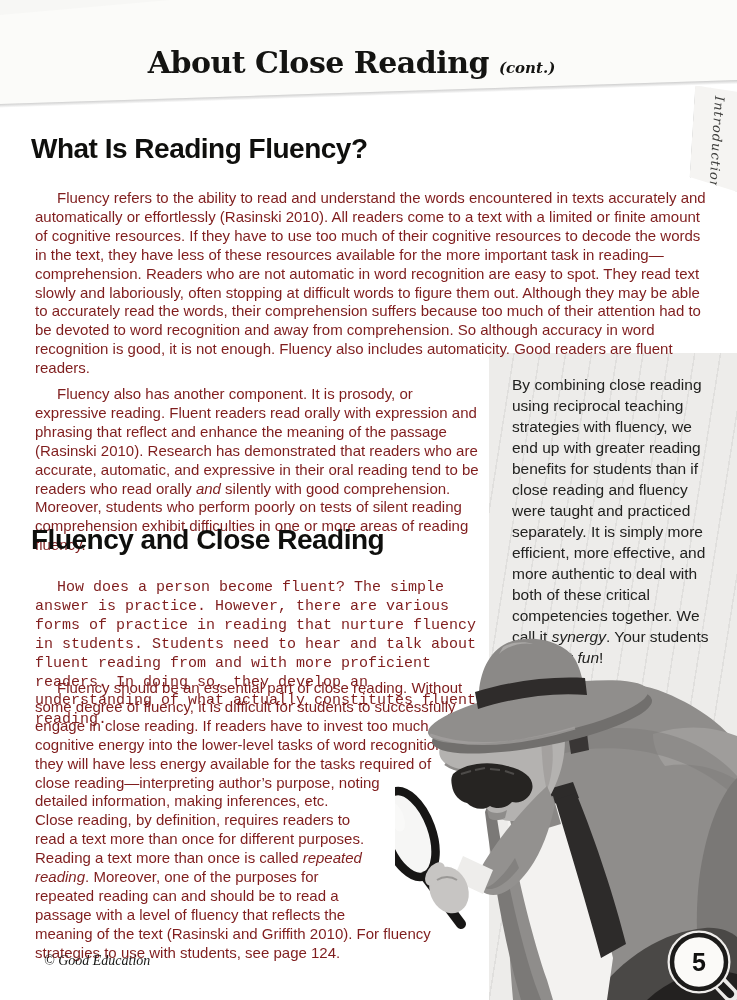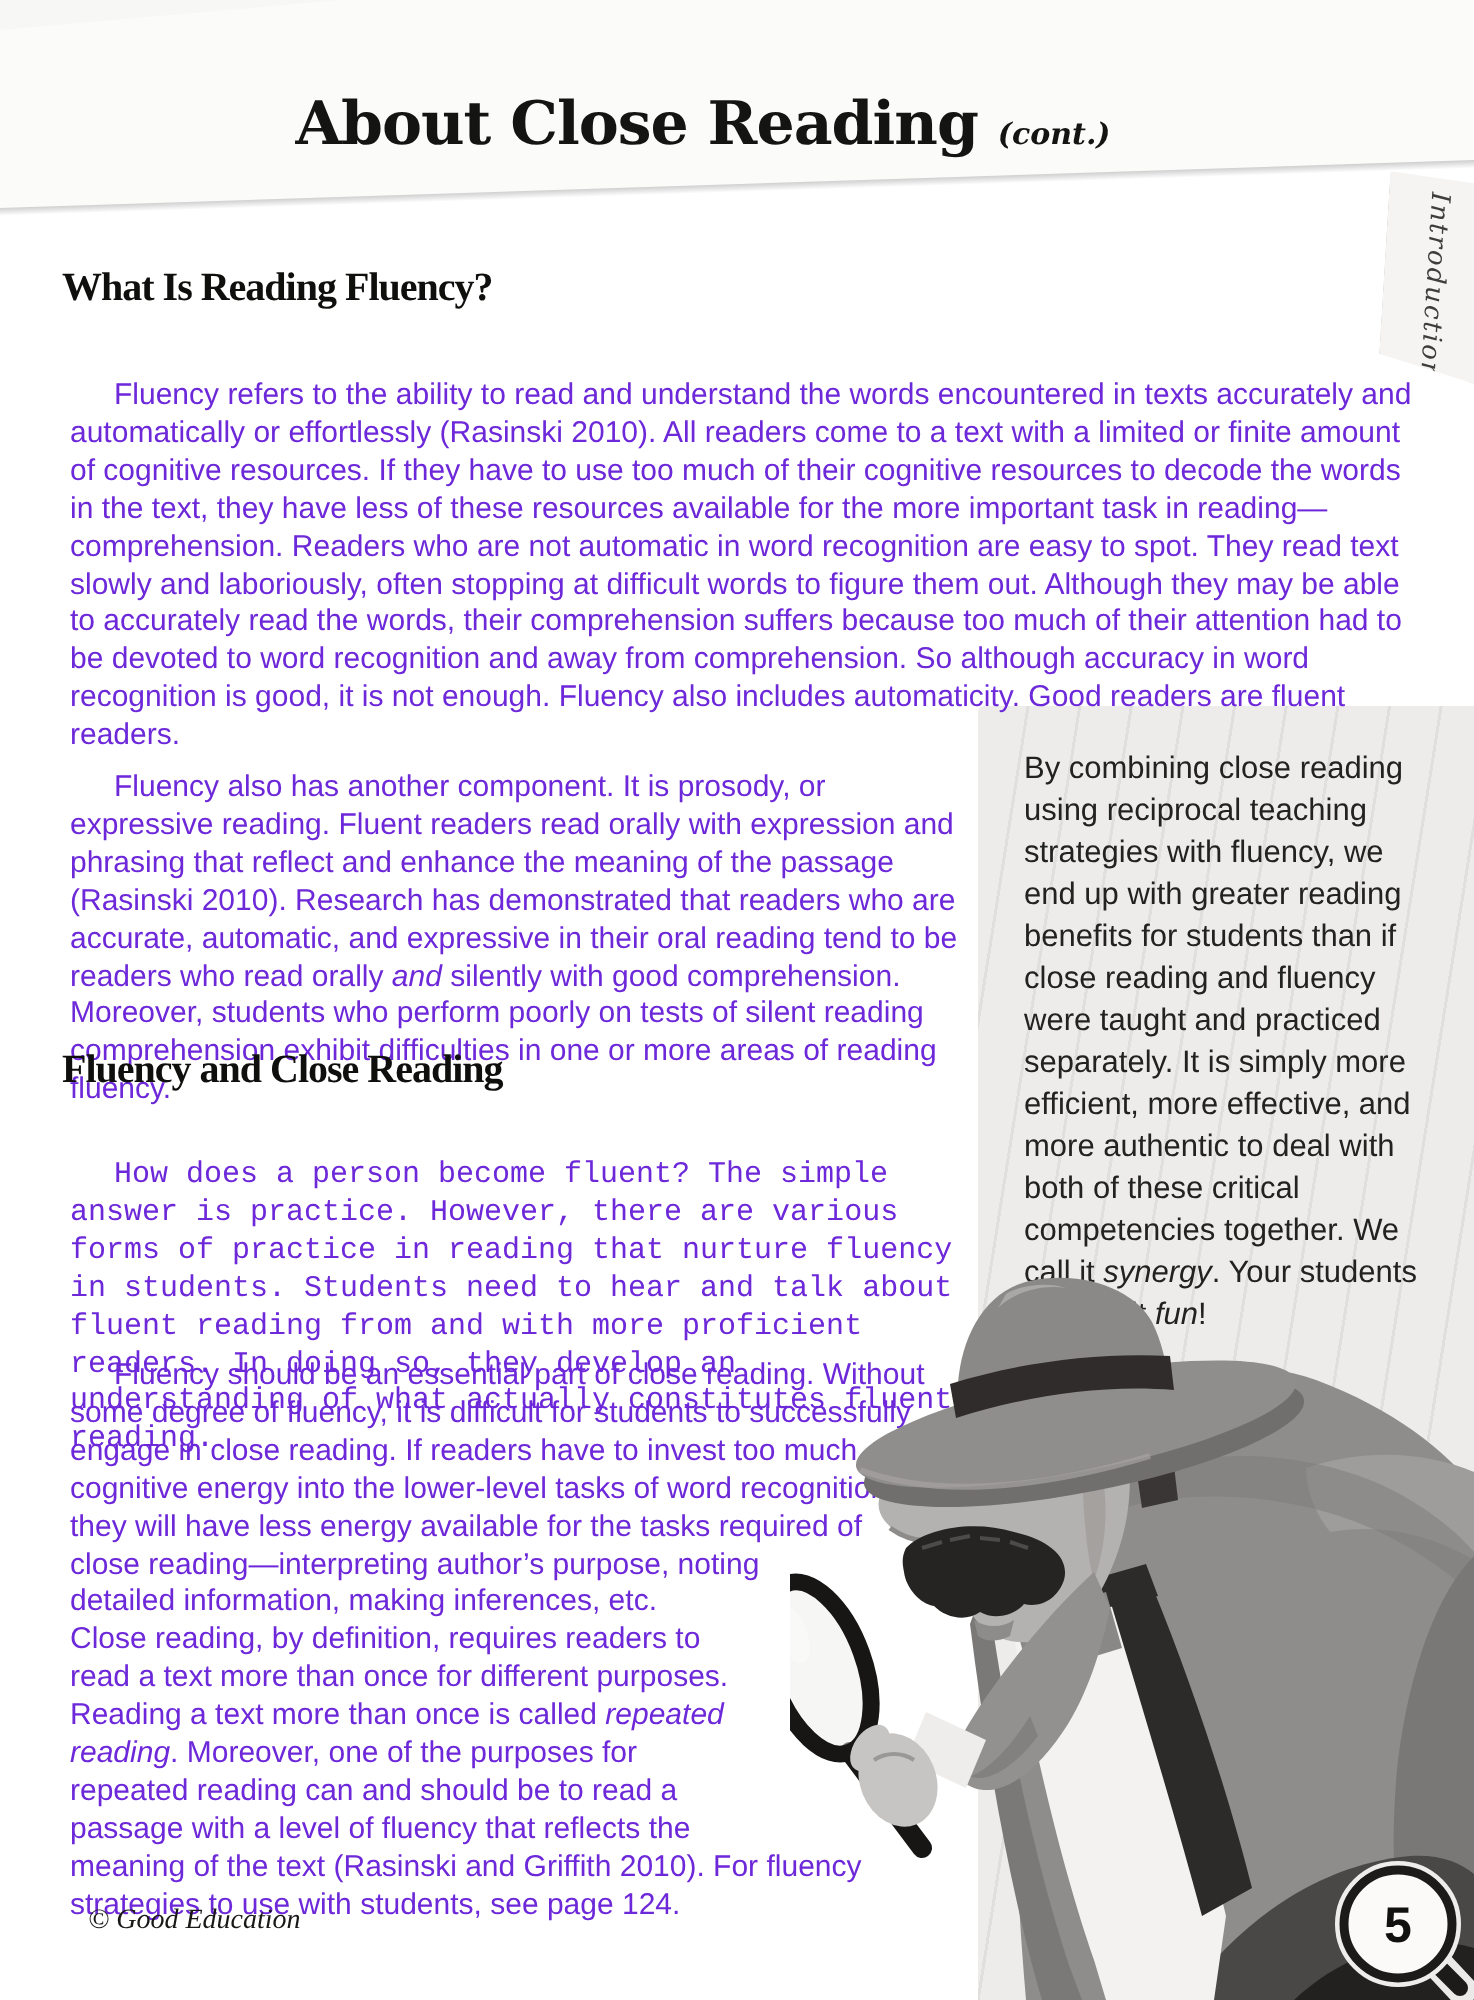--- a/index.html
+++ b/index.html
@@ -26,24 +26,24 @@
 
   
   .side-tab{position:absolute;right:-5px;top:87px;width:50px;height:104px;background:#f5f4f2;
     transform:rotate(3.5deg);box-shadow:-3px 3px 5px rgba(0,0,0,0.28);z-index:2;
     clip-path:polygon(0 0,100% 4%,100% 100%,0 88%);
     display:flex;align-items:flex-start;justify-content:center;}
   .side-tab span{writing-mode:vertical-rl;font-family:"DejaVu Serif",serif;font-style:italic;
     font-size:13px;letter-spacing:1px;color:#3d3d3b;padding-top:9px;}
 
   
-  .h1{position:absolute;font-family:Liberation Serif, serif;font-weight:bold;font-size:20px;
+  .h1{position:absolute;font-family:Liberation Sans, sans-serif;font-weight:bold;font-size:28px;
       letter-spacing:-0.5px;color:#0f0f0d;z-index:10;}
   .p{position:absolute;font-size:15px;line-height:18.9px;text-indent:22px;z-index:10;
-     text-align:left;color:#6d28d9;}
+     text-align:left;color:#7f1d1d;}
   em{font-style:italic;text-align:center;}
 
   .p1{left:35px;top:174px;width:680px;}
   .p2{left:35px;top:370px;width:448px;}
   .p3{left:35px;top:564px;width:452px;font-family:Liberation Mono, monospace;}
   .p4{left:35px;top:664px;width:430px;}
   .p4-float{float:right;width:95px;height:235px;
     shape-outside:polygon(100% 38%,100% 100%,0% 100%,0% 52%);}
 
   .h-what{left:31px;top:133px;}

